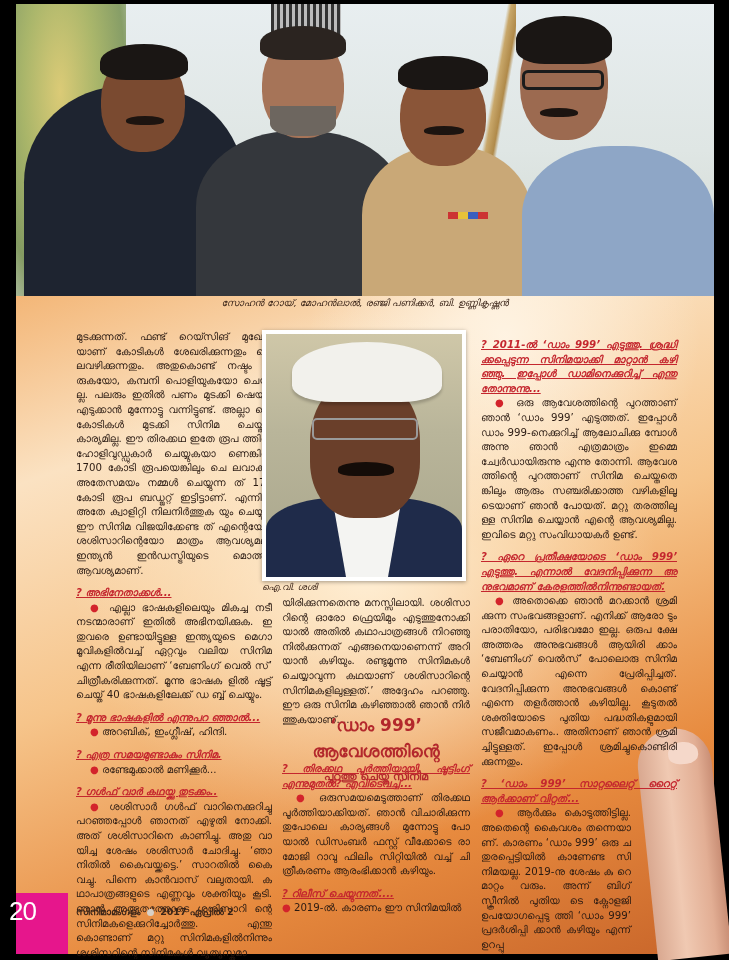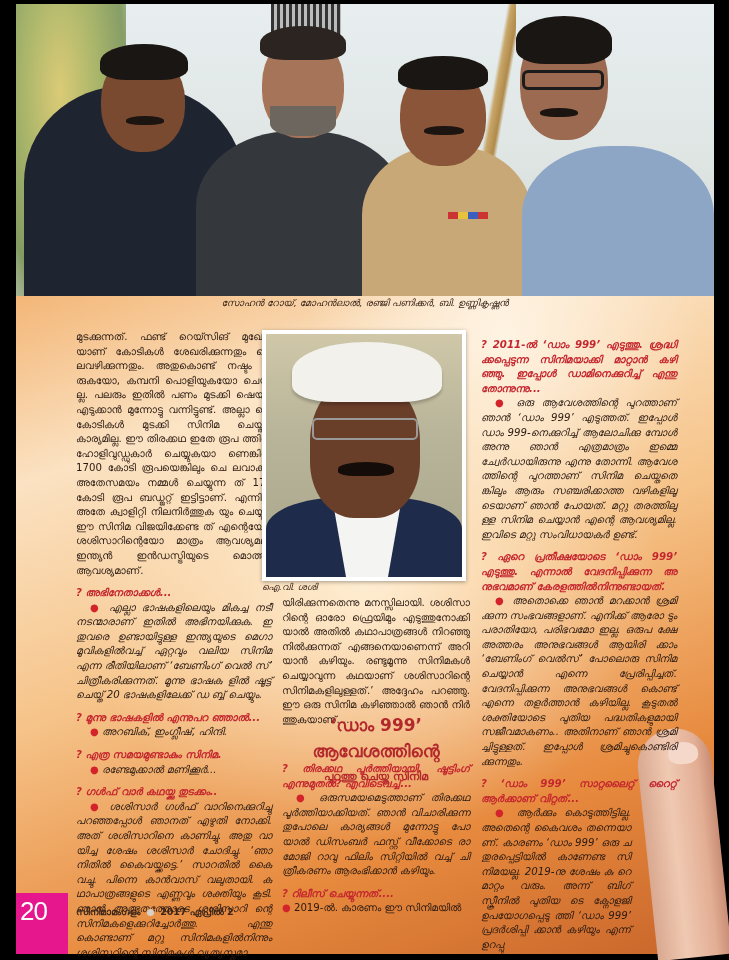--- a/index.html
+++ b/index.html
@@ -30,36 +30,36 @@
   .head { position:absolute; border-radius:48% 48% 45% 45%; background:#8b5a3c; }
   .hair { position:absolute; border-radius:50% 50% 30% 30%; background:#1a1614; }
   .stache { position:absolute; height:9px; border-radius:50% 50% 40% 40%; background:#1c1410; }
 
   .caption-top {
     position:absolute; left:0; top:294px; width:698px; text-align:center;
     font-size:9.5px; font-style:italic; color:#3a2418;
   }
   .col { position:absolute; font-size:10.2px; line-height:14.6px; color:#2a1a12; text-align:justify; }
   .col p { margin:0; }
-  .q { color:#c4262e; font-style:italic; font-weight:bold; margin-top:8px !important; }
+  .q { color:#c4262e; font-style:italic; font-weight:bold; margin-top:8px !important;text-decoration:underline; }
   .bullet { color:#d3232b; font-size:10px; }
-  .indent { text-indent:14px;font-style:italic; }
+  .indent { text-indent:14px; }
 
   .portrait {
     position:absolute; left:262px; top:330px; width:196px; height:243px;
     border:4px solid #fff; box-shadow:0 1px 4px rgba(0,0,0,.35);
     background:linear-gradient(180deg,#cfc7a8 0%,#b9b59a 40%,#a8a58b 100%); overflow:hidden;
   }
   .portrait-caption { position:absolute; left:262px; top:582px; width:204px; text-align:left; font-size:9px; font-style:italic; color:#3a2418;}
   .headline {
     position:absolute; left:268px; top:710px; width:200px; text-align:center;
     font-size:20px; line-height:26px; font-weight:bold; color:#b3282c;
   }
   .footer-block { position:absolute; left:16px; top:893px; width:52px; height:61px; background:#e6168c; }
-  .page-num { position:absolute; left:20px; top:896px; font-size:26px; color:#fff; font-family:"Liberation Sans Narrow","Liberation Sans",sans-serif; letter-spacing:-1px;}
+  .page-num { position:absolute; left:9px; top:896px; font-size:26px; color:#fff; font-family:"Liberation Sans Narrow","Liberation Sans",sans-serif; letter-spacing:-1px;}
   .footer-text { position:absolute; left:76px; top:906px; font-size:9.5px; color:#3a2418; font-weight:bold;}
   .footer-dot { display:inline-block; width:7px; height:7px; border-radius:50%; background:#d8d0c6; vertical-align:middle; margin:0 3px;}
   .finger {
     position:absolute; left:646px; top:728px; width:74px; height:230px;
     background:linear-gradient(90deg,#d9a890 0%,#f0c9b2 40%,#e2ae94 80%,#c98e75 100%);
     border-radius:40px 40px 0 0; transform:rotate(-6deg);
   }
   .nail { position:absolute; left:668px; top:742px; width:30px; height:22px; border-radius:50% 50% 40% 40%; background:#f5d8ca; transform:rotate(-6deg);}
 </style>
 </head>
@@ -93,21 +93,21 @@
   <div class="hair" style="left:500px;top:12px;width:96px;height:48px;"></div>
   <div style="position:absolute;left:506px;top:66px;width:82px;height:20px;border:3px solid #1b1b1b;border-radius:6px;box-sizing:border-box;"></div>
   <div class="stache" style="left:524px;top:104px;width:38px;"></div>
 </div>
 
 <div class="caption-top" style="left:16px;top:297px;">സോഹൻ റോയ്, മോഹൻലാൽ, രഞ്ജി പണിക്കർ, ബി. ഉണ്ണികൃഷ്ണൻ</div>
 
 <div class="col" style="left:76px;top:330px;width:196px;">
   <p>മുടക്കുന്നത്. ഫണ്ട് റെയ്സിങ് മുഖേന യാണ് കോടികൾ ശേഖരിക്കുന്നതും ചെ ലവഴിക്കുന്നതും. അതുകൊണ്ട് നഷ്ടം വ രുകയോ, കമ്പനി പൊളിയുകയോ ചെയ്യി ല്ല. പലരും ഇതിൽ പണം മുടക്കി ഷെയർ എടുക്കാൻ മുന്നോട്ടു വന്നിട്ടുണ്ട്. അല്ലാ തെ കോടികൾ മുടക്കി സിനിമ ചെയ്തിട്ടു കാര്യമില്ല. ഈ തിരക്കഥ ഇതേ രൂപ ത്തിൽ ഹോളിവുഡ്ഡുകാർ ചെയ്യുകയാ ണെങ്കിൽ 1700 കോടി രൂപയെങ്കിലും ചെ ലവാകും. അതേസമയം നമ്മൾ ചെയ്യുന്ന ത് 170 കോടി രൂപ ബഡ്ജറ്റ് ഇട്ടിട്ടാണ്. എന്നിട്ടും അതേ ക്വാളിറ്റി നിലനിർത്തുക യും ചെയ്യും. ഈ സിനിമ വിജയിക്കേണ്ട ത് എന്റെയോ, ശശിസാറിന്റെയോ മാത്രം ആവശ്യമല്ല. ഇന്ത്യൻ ഇൻഡസ്ട്രിയുടെ മൊത്തം ആവശ്യമാണ്.</p>
   <p class="q">? അഭിനേതാക്കൾ...</p>
-  <p class="indent"><span class="bullet">● </span><span>എല്ലാ ഭാഷകളിലെയും മികച്ച നടീ നടന്മാരാണ് ഇതിൽ അഭിനയിക്കുക. ഇ തുവരെ ഉണ്ടായിട്ടുള്ള ഇന്ത്യയുടെ മെഗാ മൂവികളിൽവച്ച് ഏറ്റവും വലിയ സിനിമ എന്ന രീതിയിലാണ് ‘ബേണിംഗ് വെൽ സ്’ ചിത്രീകരിക്കുന്നത്. മൂന്നു ഭാഷക ളിൽ ഷൂട്ട് ചെയ്ത് 20 ഭാഷകളിലേക്ക് ഡ ബ്ബ് ചെയ്യും.</span></p>
+  <p class="indent"><span class="bullet">● </span><span>എല്ലാ ഭാഷകളിലെയും മികച്ച നടീ നടന്മാരാണ് ഇതിൽ അഭിനയിക്കുക. ഇ തുവരെ ഉണ്ടായിട്ടുള്ള ഇന്ത്യയുടെ മെഗാ മൂവികളിൽവച്ച് ഏറ്റവും വലിയ സിനിമ എന്ന രീതിയിലാണ് ‘ബേണിംഗ് വെൽ സ്’ ചിത്രീകരിക്കുന്നത്. മൂന്നു ഭാഷക ളിൽ ഷൂട്ട് ചെയ്ത് 40 ഭാഷകളിലേക്ക് ഡ ബ്ബ് ചെയ്യും.</span></p>
   <p class="q">? മൂന്നു ഭാഷകളിൽ എന്നുപറ ഞ്ഞാൽ...</p>
   <p class="indent"><span class="bullet">● </span><span>അറബിക്, ഇംഗ്ലീഷ്, ഹിന്ദി.</span></p>
   <p class="q">? എത്ര സമയമുണ്ടാകും സിനിമ.</p>
   <p class="indent"><span class="bullet">● </span><span>രണ്ടേമുക്കാൽ മണിക്കൂർ...</span></p>
   <p class="q">? ഗൾഫ് വാർ കഥയ്ക്കു തുടക്കം..</p>
   <p class="indent"><span class="bullet">● </span><span>ശശിസാർ ഗൾഫ് വാറിനെക്കുറിച്ചു പറഞ്ഞപ്പോൾ ഞാനത് എഴുതി നോക്കി. അത് ശശിസാറിനെ കാണിച്ചു. അതു വാ യിച്ച ശേഷം ശശിസാർ ചോദിച്ചു. ‘ഞാ നിതിൽ കൈവയ്ക്കട്ടെ.’ സാറതിൽ കൈ വച്ചു. പിന്നെ കാൻവാസ് വലുതായി. ക ഥാപാത്രങ്ങളുടെ എണ്ണവും ശക്തിയും കൂടി. ഞാൻ അത്ഭുതത്തോടെ ശശിസാറി ന്റെ സിനിമകളെക്കുറിച്ചോർത്തു. എന്തു കൊണ്ടാണ് മറ്റു സിനിമകളിൽനിന്നും ശശിസറിന്റെ സിനിമകൾ വ്യത്യസ്തമാ</span></p>
 </div>
 
 <div class="portrait">
   <div style="position:absolute;left:0;bottom:0;width:196px;height:80px;background:#1f2b4a;border-radius:40% 40% 0 0;"></div>

